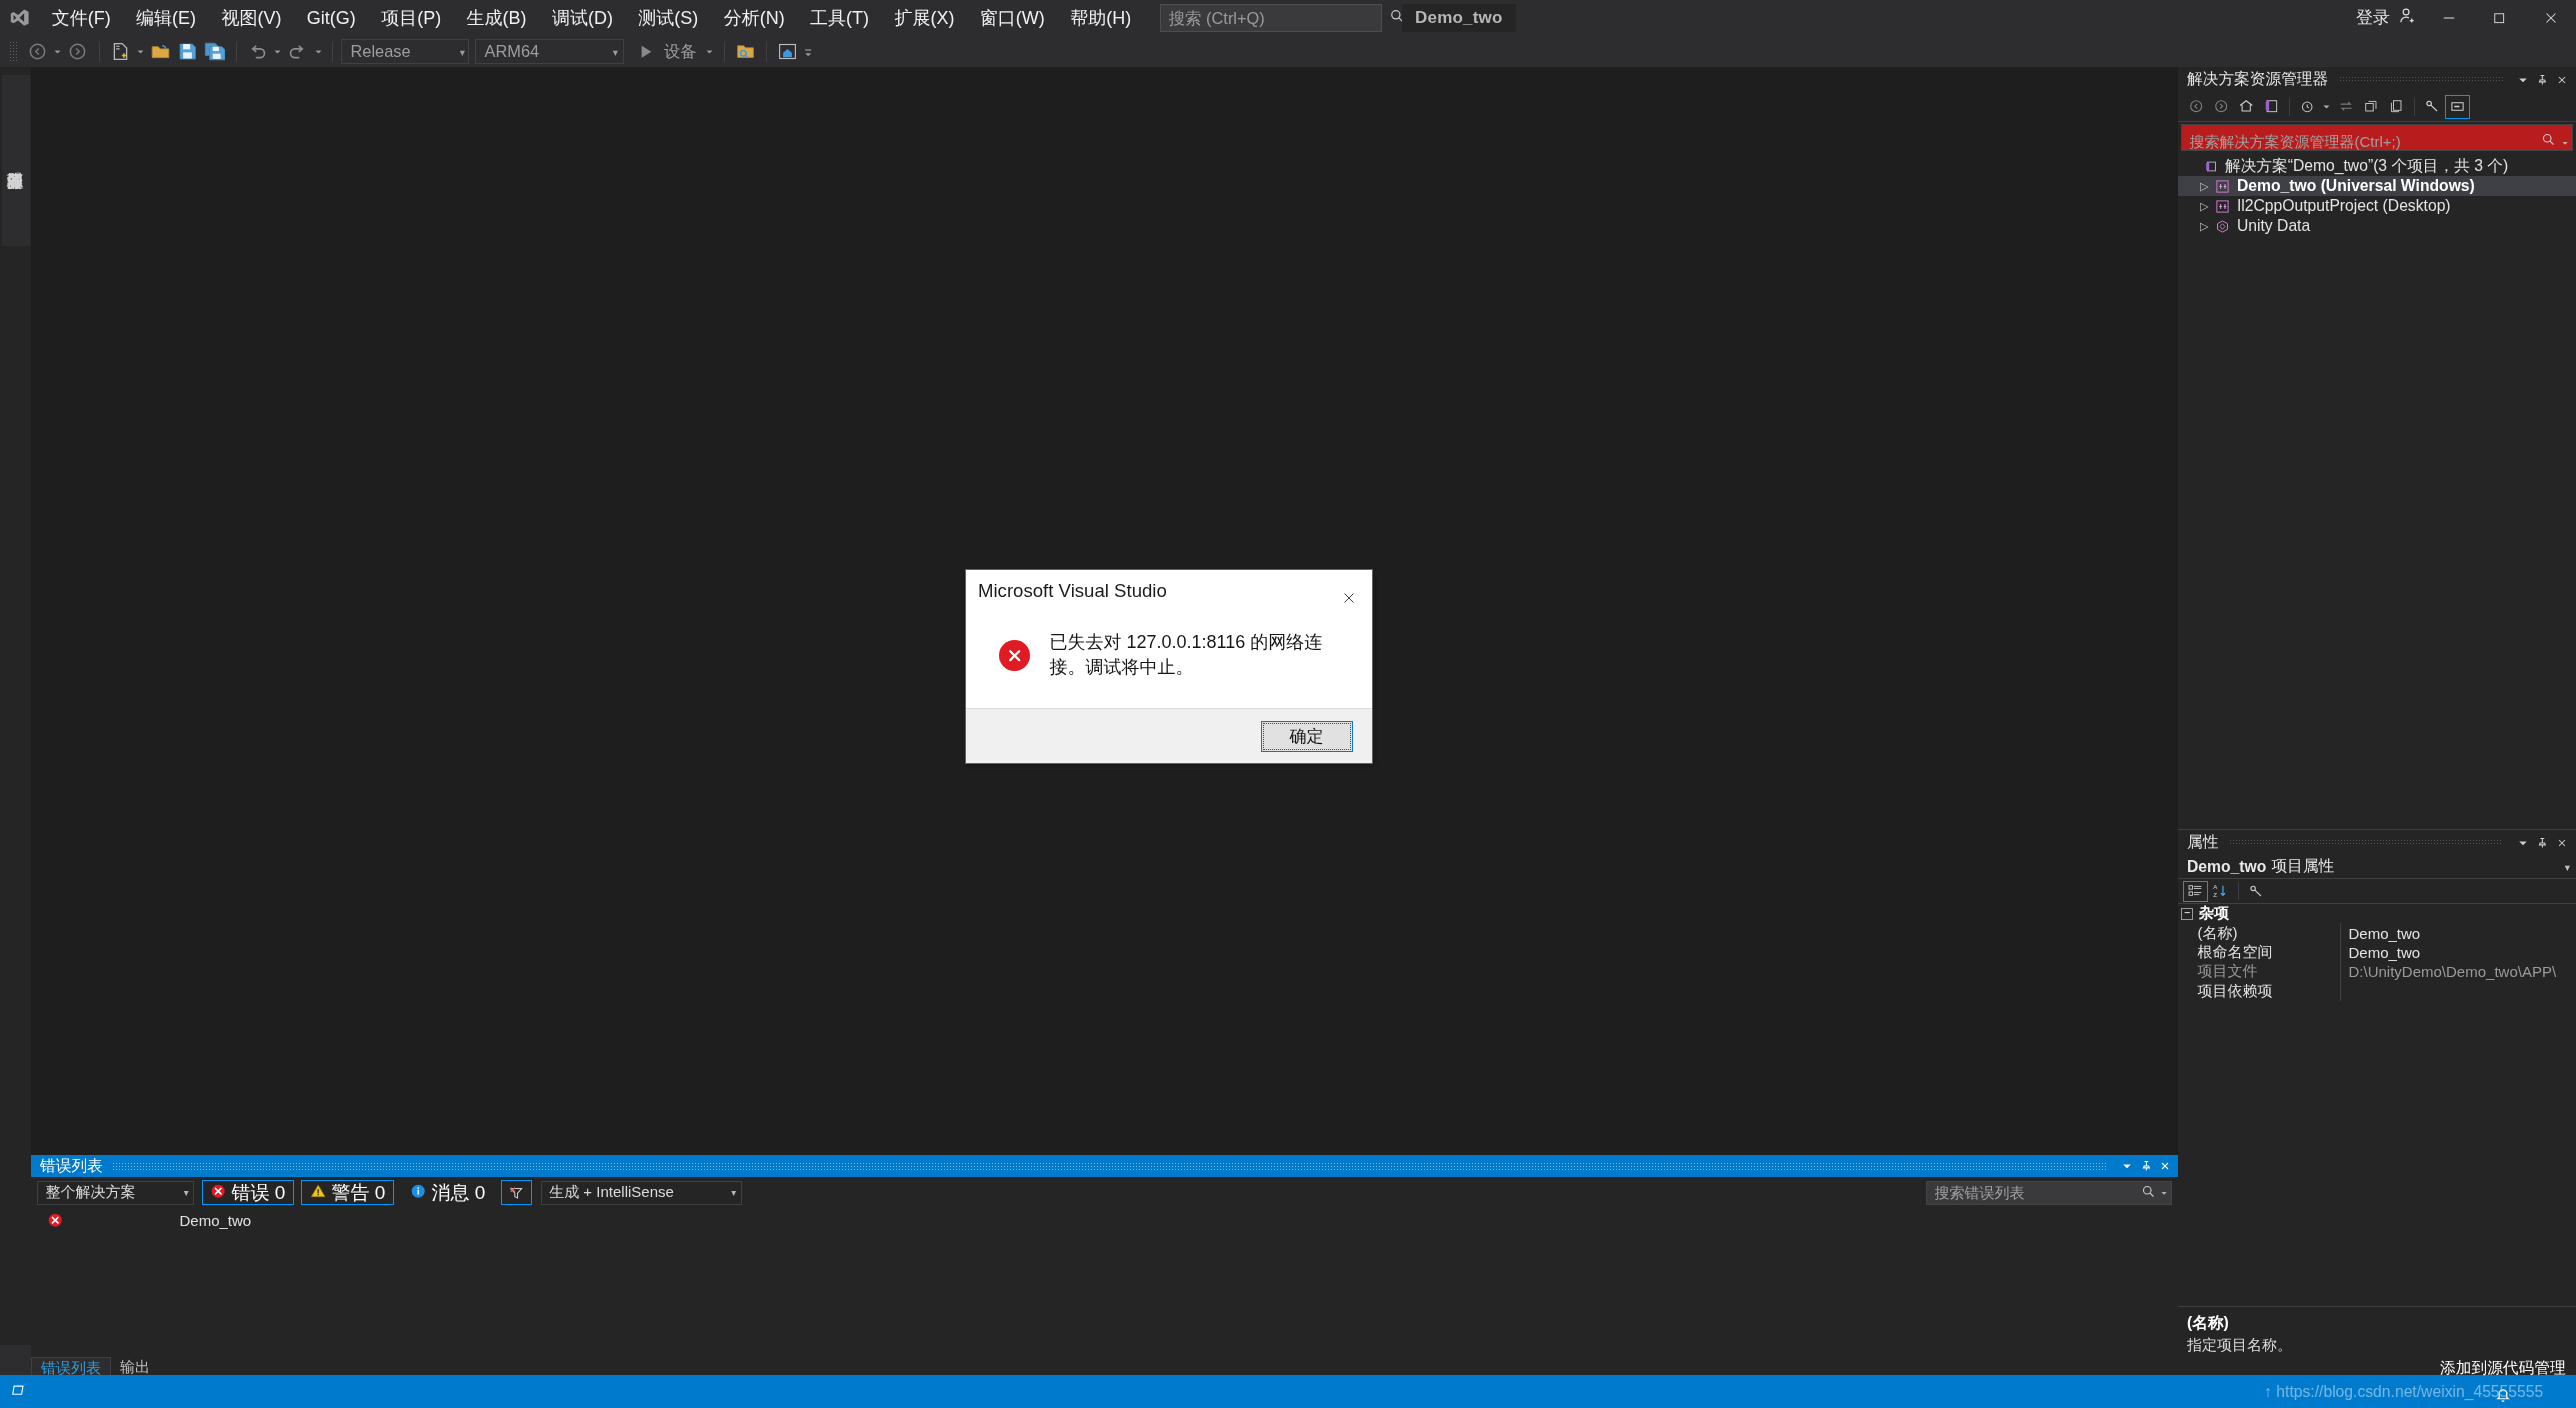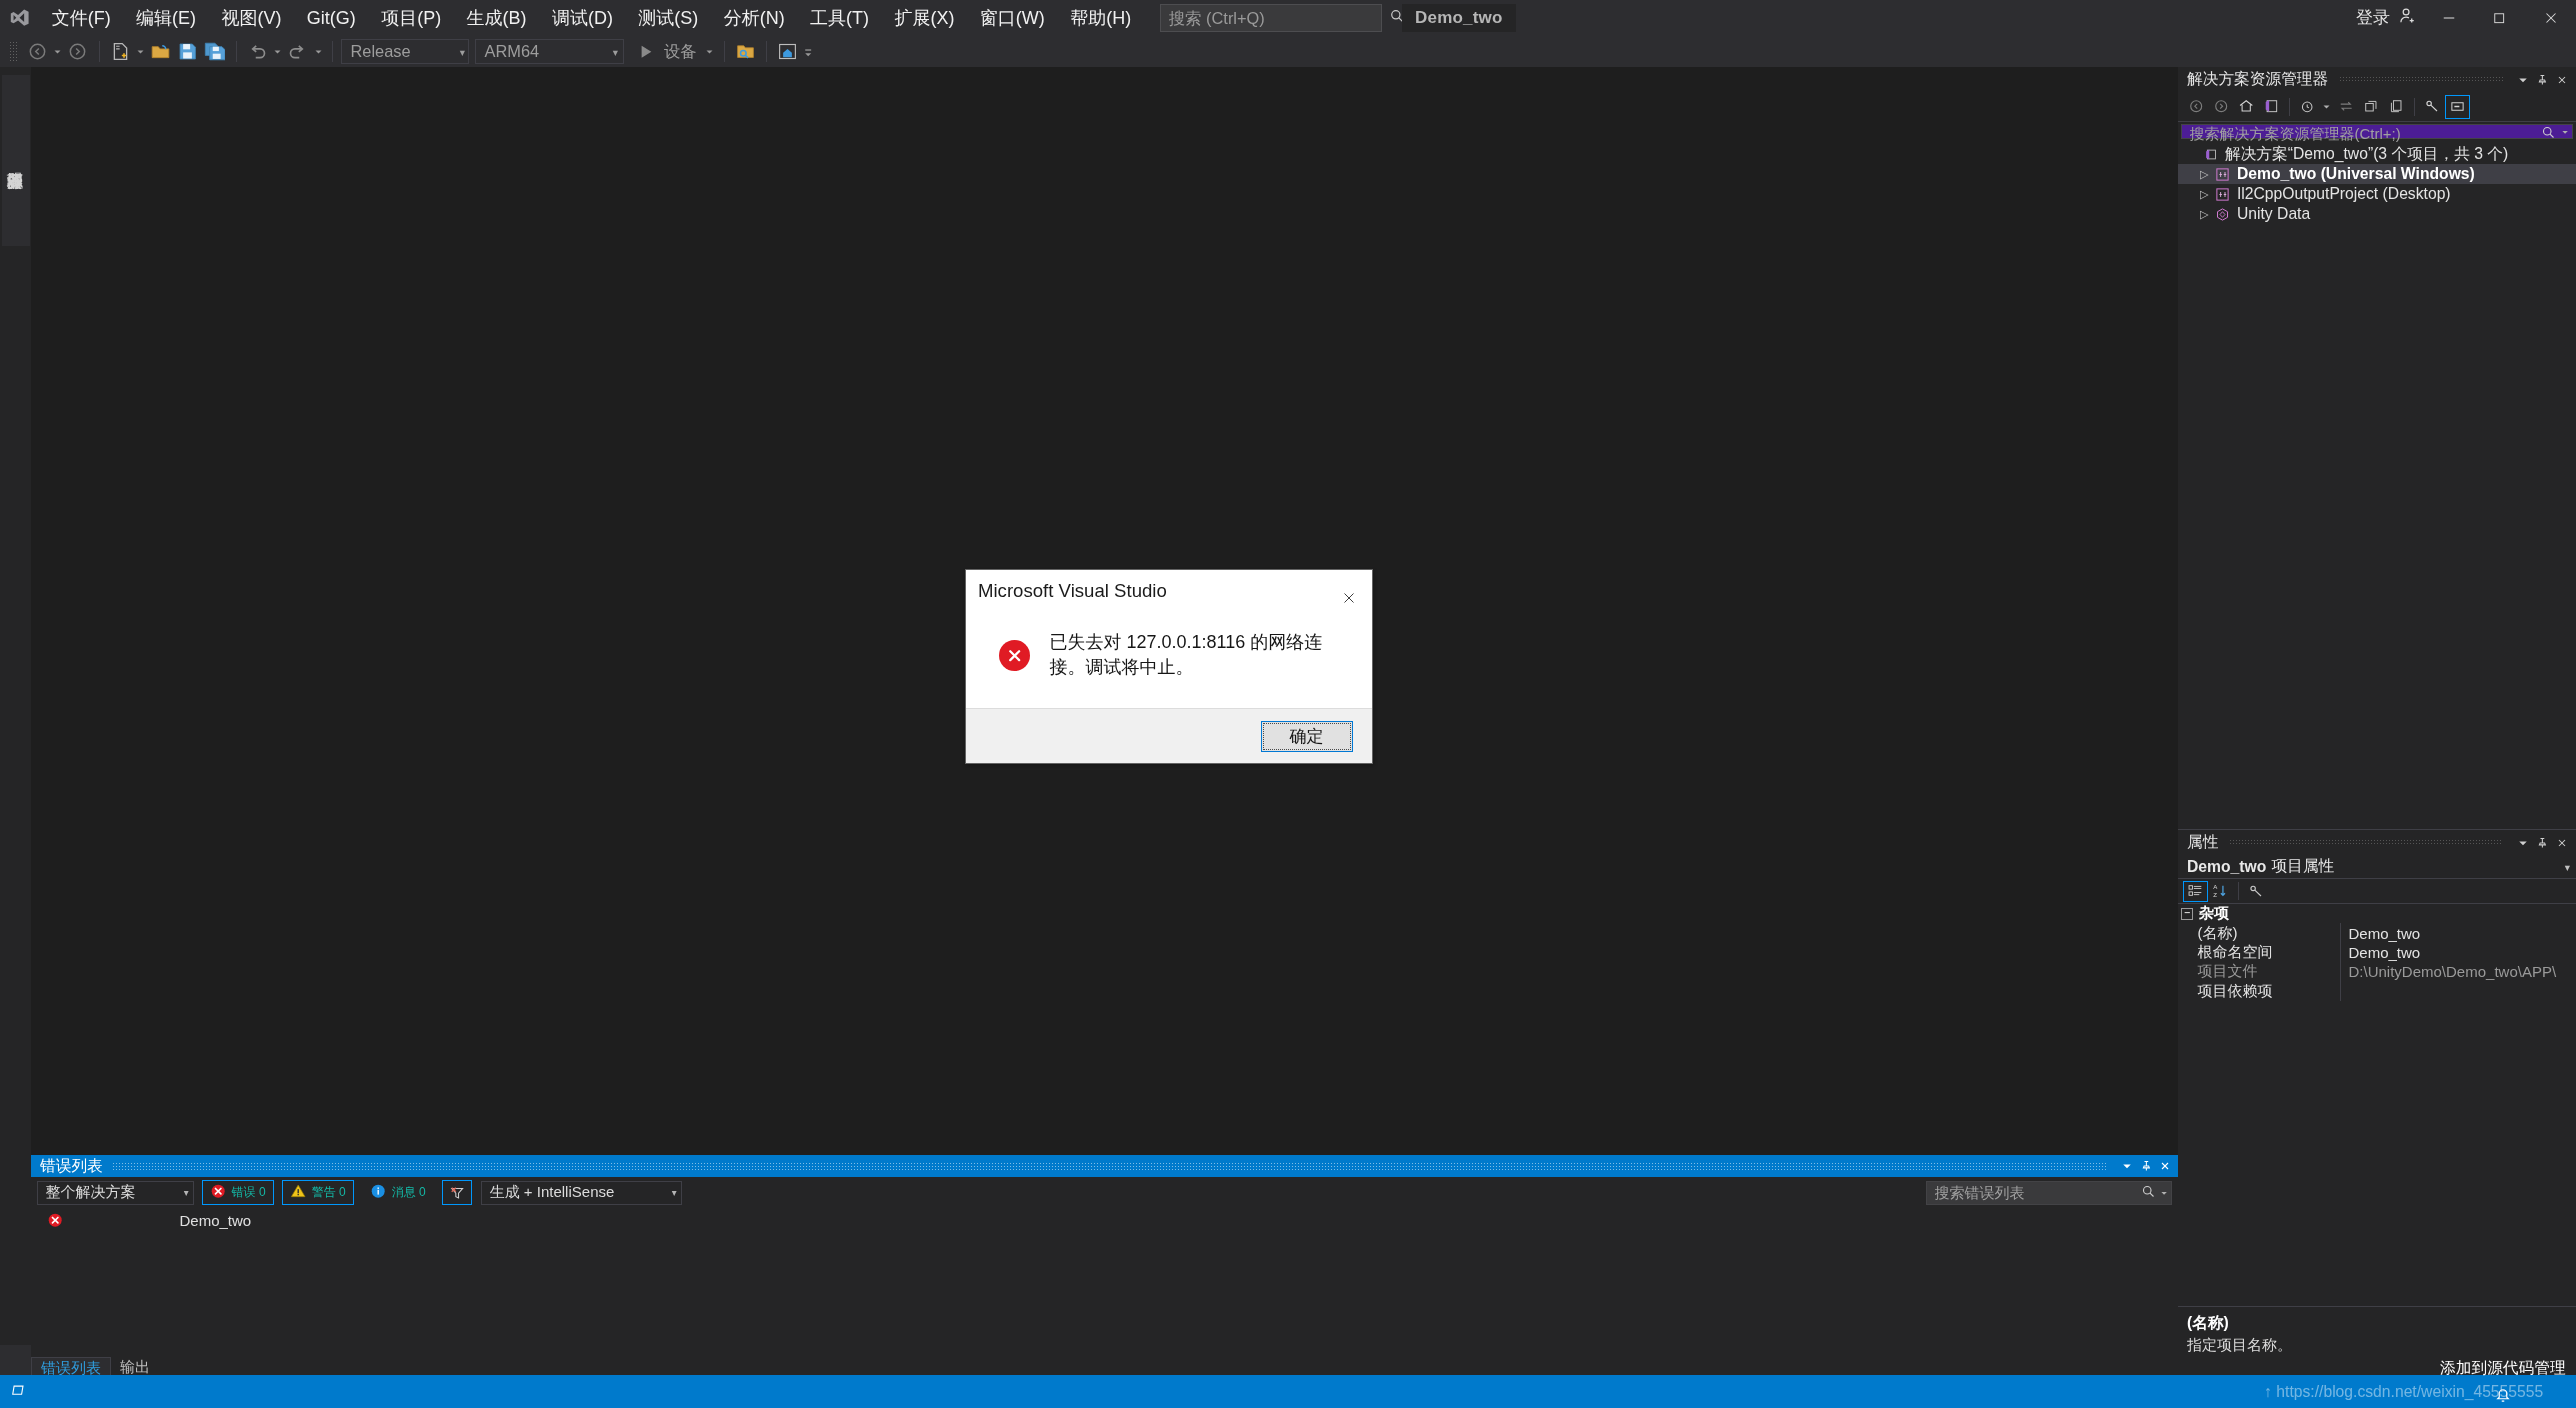--- a/index.html
+++ b/index.html
@@ -139,22 +139,22 @@
 
   .se-toolbar {
     height: 30px; display: flex; align-items: center; padding: 0 6px;
     background: #252526; border-bottom: 0.7px solid #3f3f46;
   }
   .se-tb { width: 25px; height: 24px; display:flex;align-items:center;justify-content:center; }
   .se-tb.active { border: 1.5px solid #0097fb; }
   .se-sep { width:0.7px; height:18px; background:#3f3f46; margin:0 5.2px; }
 
   .se-search {
-    height: 15px; background: #4c1d95; border: 0.7px solid #434346;
-    display: flex; align-items: flex-start; padding: 0 3px 0 7.5px; margin: 2.2px 3px;
+    height: 27px; background: #b91c1c; border: 0.7px solid #434346;
+    display: flex; align-items: flex-end; padding: 0 3px 0 7.5px; margin: 2.2px 3px;
   }
   .se-search input {
     flex: 1; background: transparent; border: none; outline: none;
     color: #cccccc; font-size: 15px; font-family: inherit;
   }
   .se-search input::placeholder { color: #a0a0a0; }
 
   .tree { padding-top: 3px; }
   .tree-row {
     height: 20px; display: flex; align-items: center; padding-left: 6px;
@@ -237,21 +237,21 @@
 
   .el-toolbar { height: 31px; display: flex; align-items: center; padding: 0 6px; gap: 0; }
   .el-combo {
     height: 24px; border: 0.7px solid #3f3f46; display: flex; align-items: center;
     color: #dcdcdc; font-size: 15px; padding: 0 4.5px 0 7.5px; min-width: 157px;
   }
   .el-combo .cv { flex:1; white-space:nowrap; }
   .el-combo .ca { margin-left: 7.5px; font-size: 9.7px; color:#b5b5b5; }
   .el-tgl {
     height: 25px; border: 0.7px solid #0097fb; display: flex; align-items: center;
-    padding: 0 7.5px; margin-left: 7.5px; color: #14b8a6; font-size: 12px; gap: 5.2px;
+    padding: 0 7.5px; margin-left: 7.5px; color: #ffffff; font-size: 19px; gap: 5.2px;
     white-space: nowrap;
   }
   .el-tgl.plain { border-color: #0097fb; padding: 0 6px; }
   .el-search {
     margin-left: auto; width: 246px; height: 24px; background: #3a3a3c;
     border: 0.7px solid #434346; display:flex; align-items:center; padding: 0 3px 0 7.5px;
   }
   .el-search input {
     flex:1; background:transparent;border:none;outline:none;color:#fde047;font-size:15px;
     font-family: inherit;

